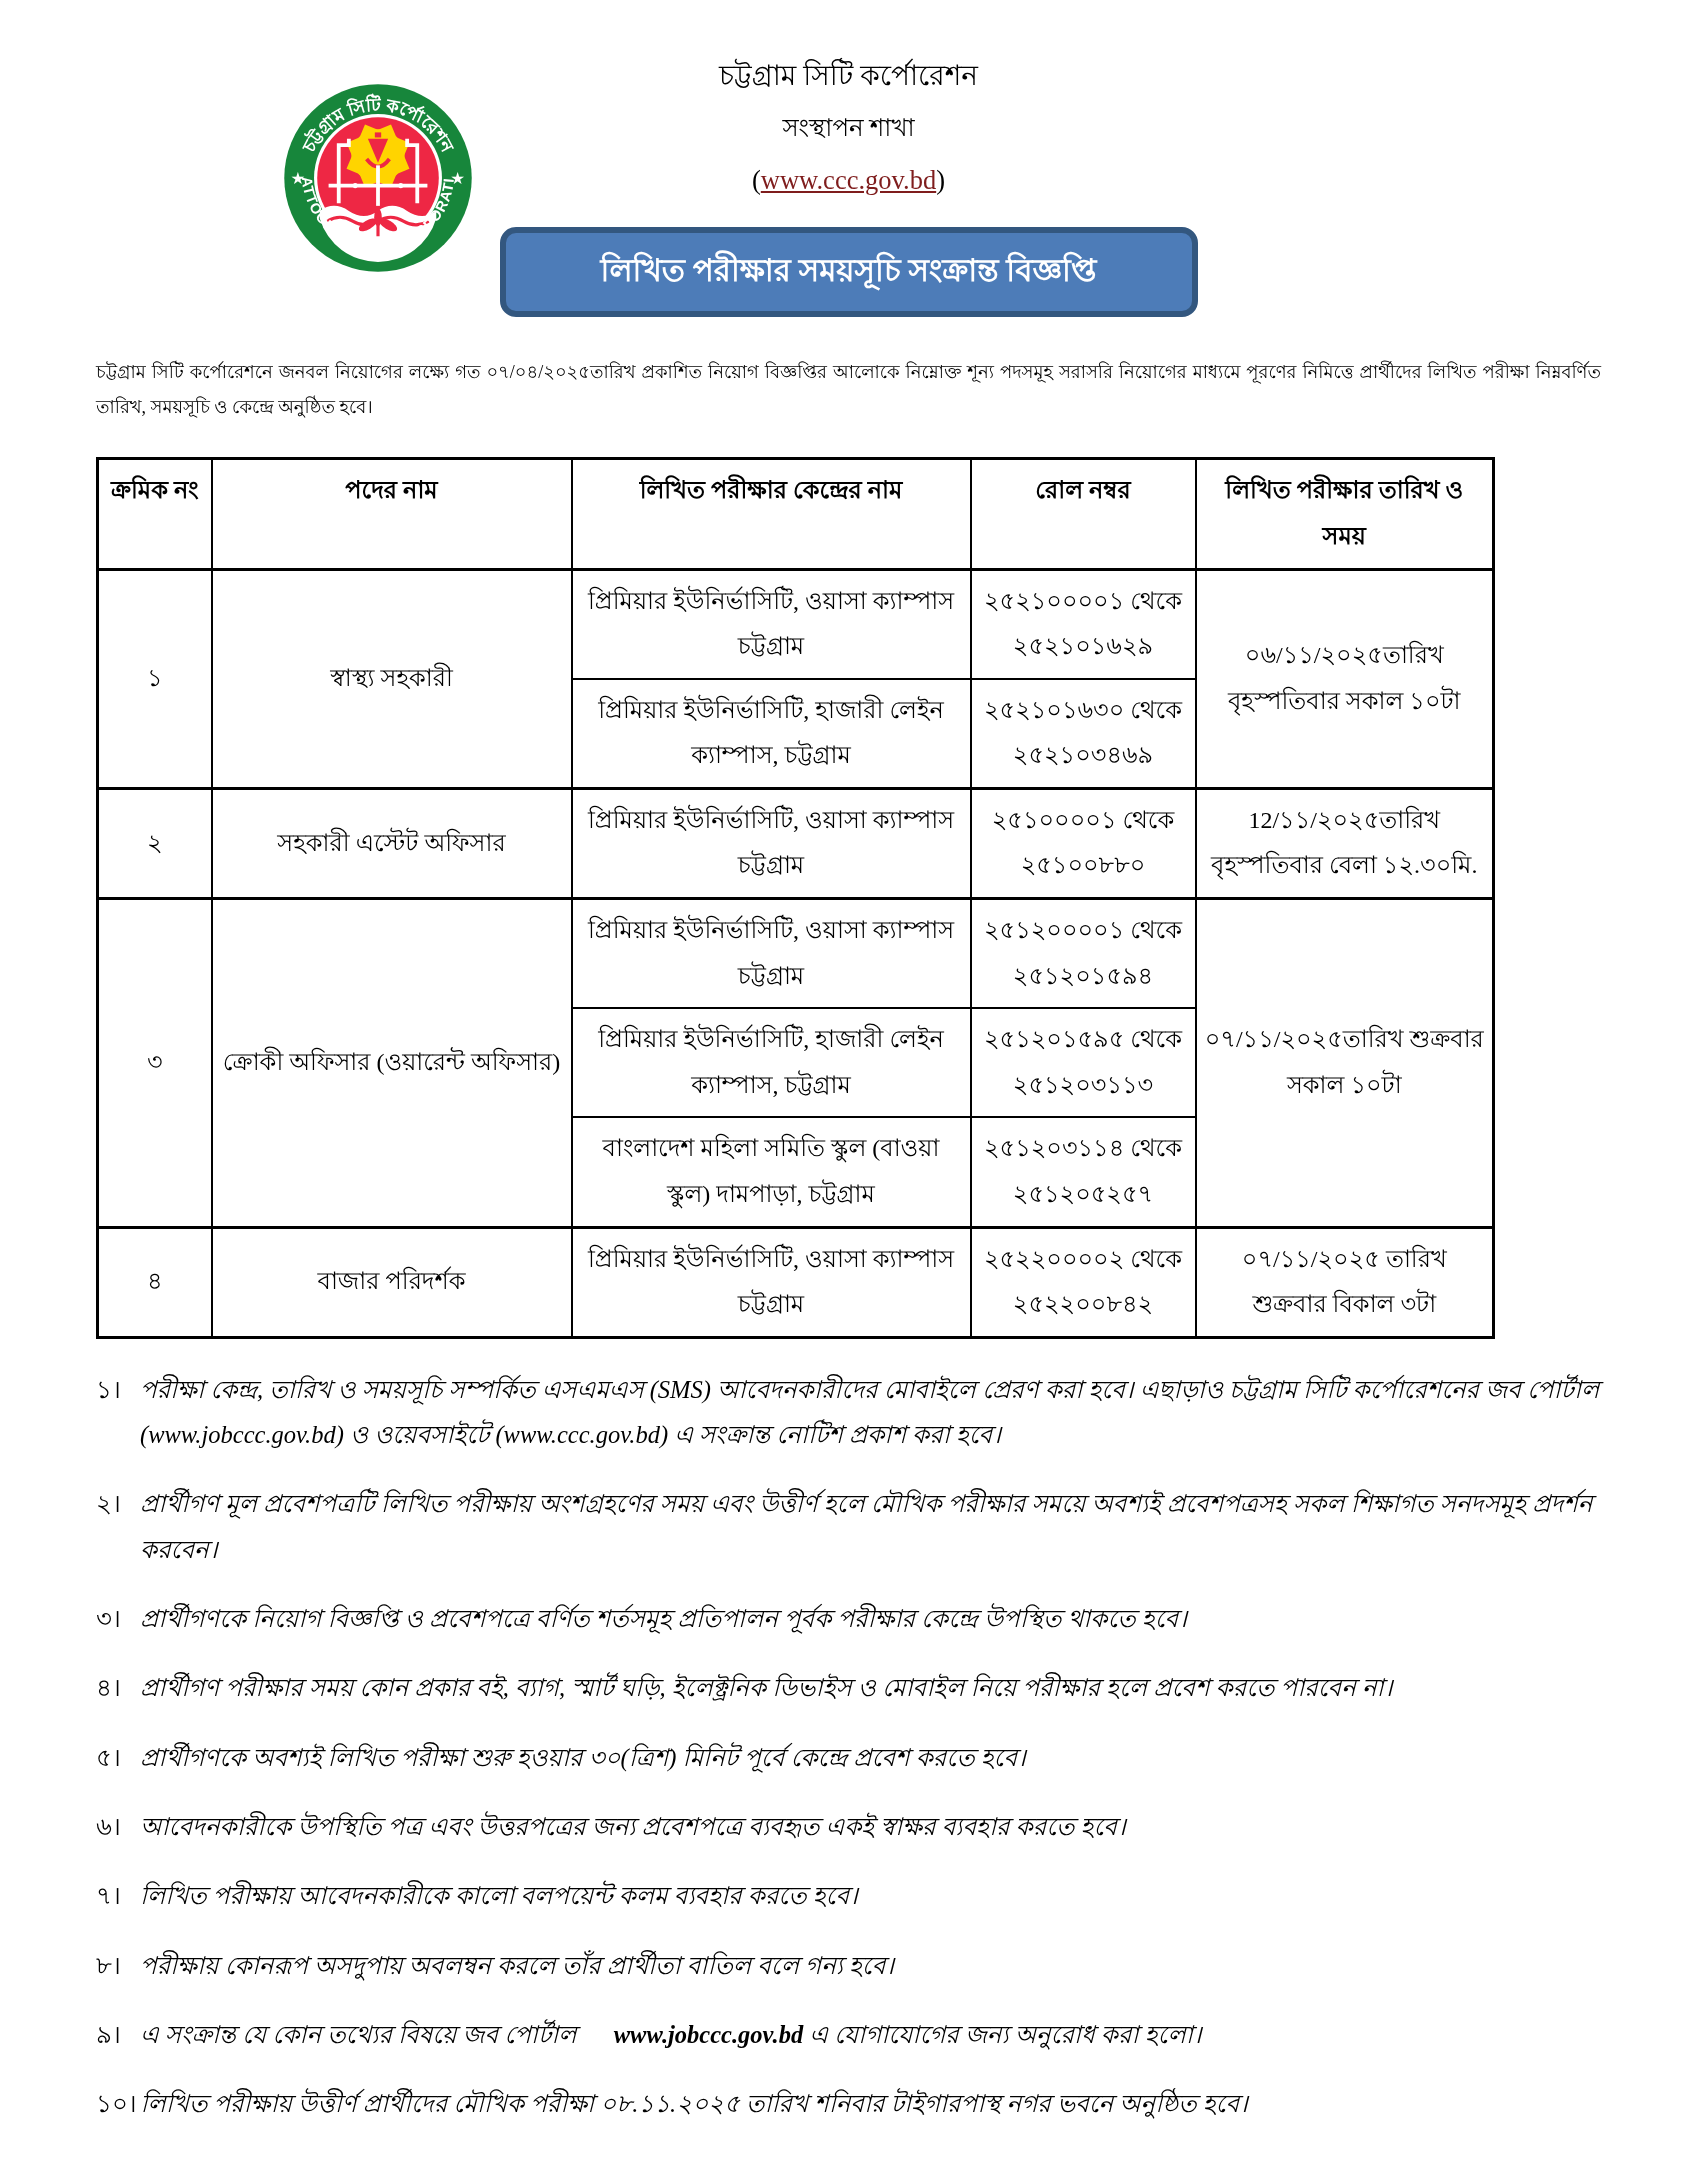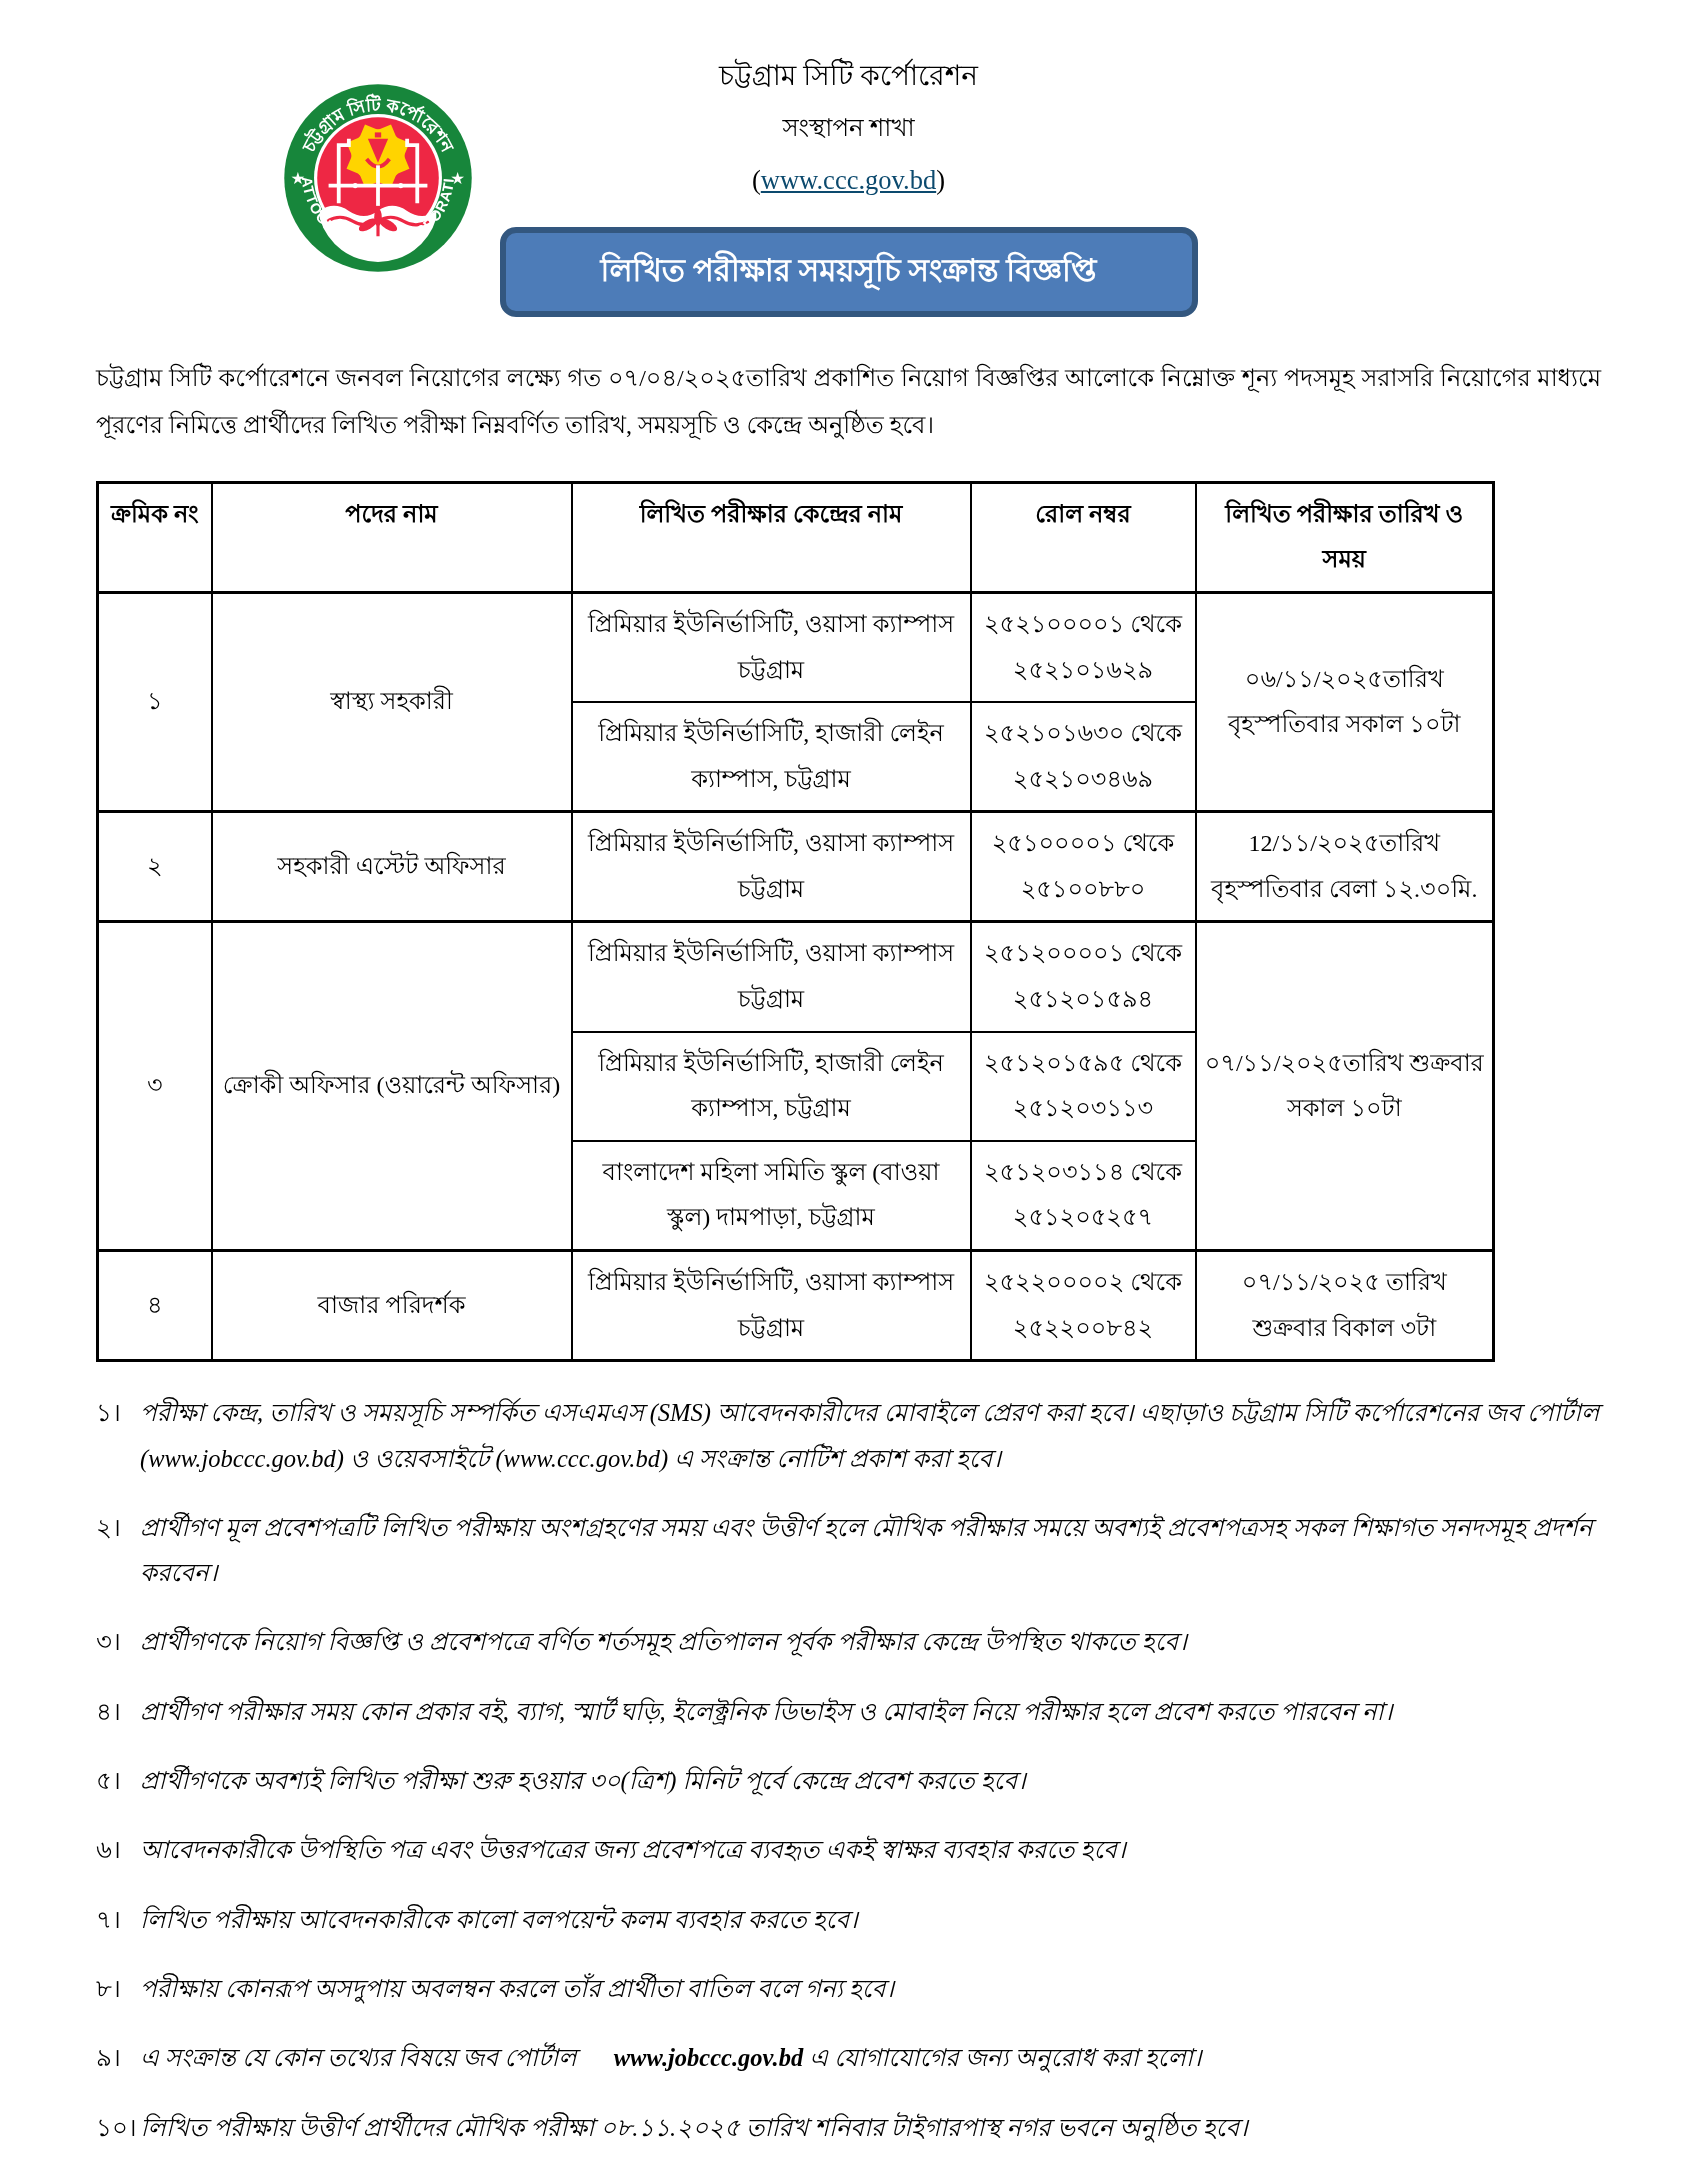--- a/index.html
+++ b/index.html
@@ -11,32 +11,32 @@
   .page{position:relative;box-sizing:border-box;width:1687px;height:2183px;padding:58px 86px 0 96px;}
 
   
   .header{position:relative;text-align:center;}
   .logo{position:absolute;left:187px;top:25px;width:190px;height:190px;}
   .hline{margin:0 0 20px 0;line-height:1.25;}
   .org-name{font-size:28px;}
   .division{font-size:26px;}
   .branch{font-size:24.5px;}
   .site-line{font-size:26.5px;}
-  .site-link{color:#0c4a6e;text-decoration:underline;cursor:pointer;}
+  .site-link{color:#7f1d1d;text-decoration:underline;cursor:pointer;}
 
   
   .banner{
     width:698px;margin:30px auto 0 auto;box-sizing:border-box;
     background:#4d7cb8;border:6px solid #33577f;border-radius:16px;
     color:#ffffff;text-align:center;font-size:31px;font-weight:bold;
     padding:13.2px 6.6px;
   }
 
   
-  .intro{margin-top:38px;font-size:24px;line-height:1.95;text-align:justify;}
+  .intro{margin-top:38px;font-size:18px;line-height:1.95;text-align:justify;}
 
   
   table.sched{border-collapse:collapse;margin-top:32px;width:1396px;table-layout:fixed;}
   table.sched th,table.sched td{
     border:2px solid #000;padding:8px 6.6px;font-size:24px;line-height:1.9;
     text-align:center;vertical-align:middle;box-sizing:border-box;overflow-wrap:break-word;
   }
   table.sched th{font-weight:bold;vertical-align:top;}
   table.sched .main-row td{border-top-width:3.3px;}
   table.sched{border:3.3px solid #000;}

